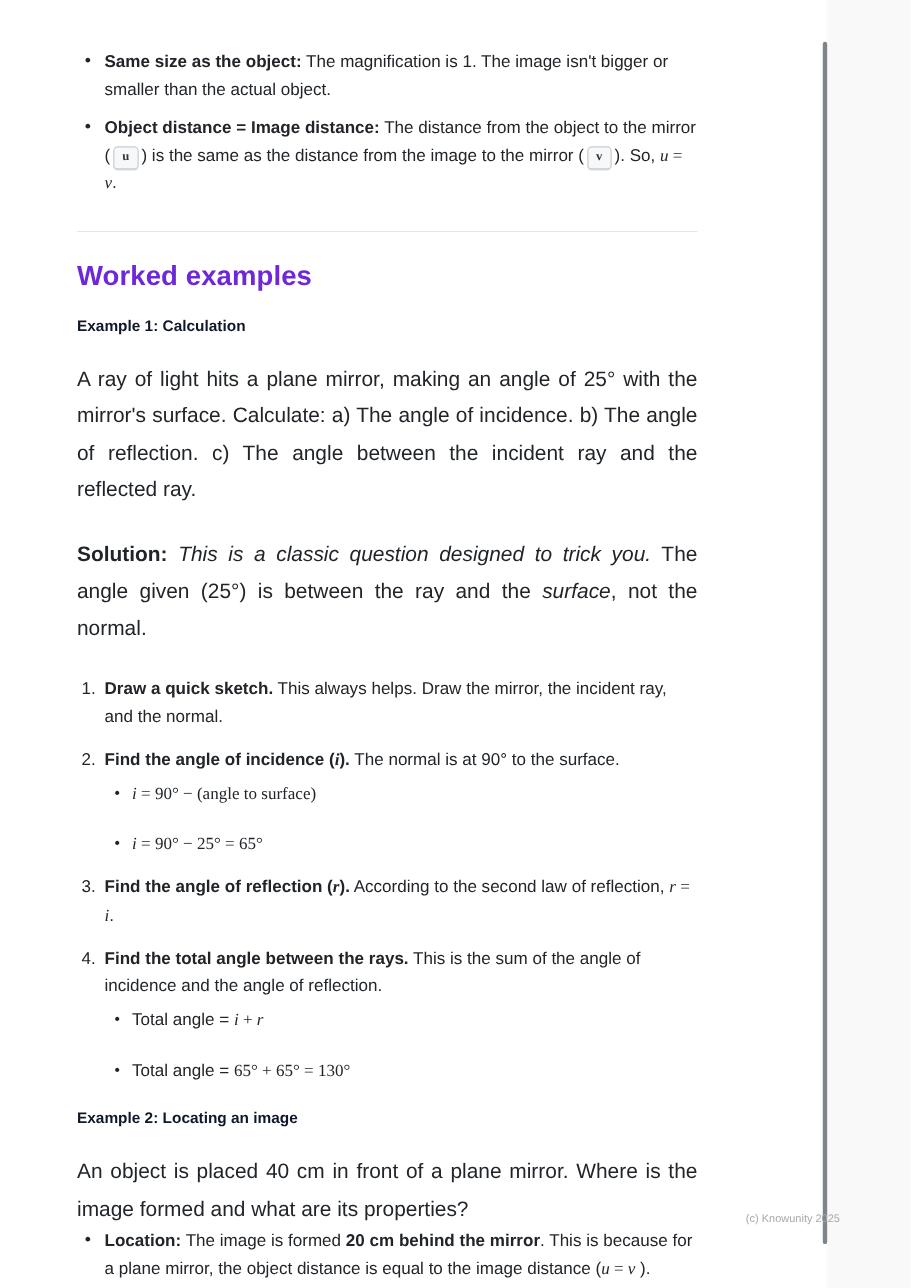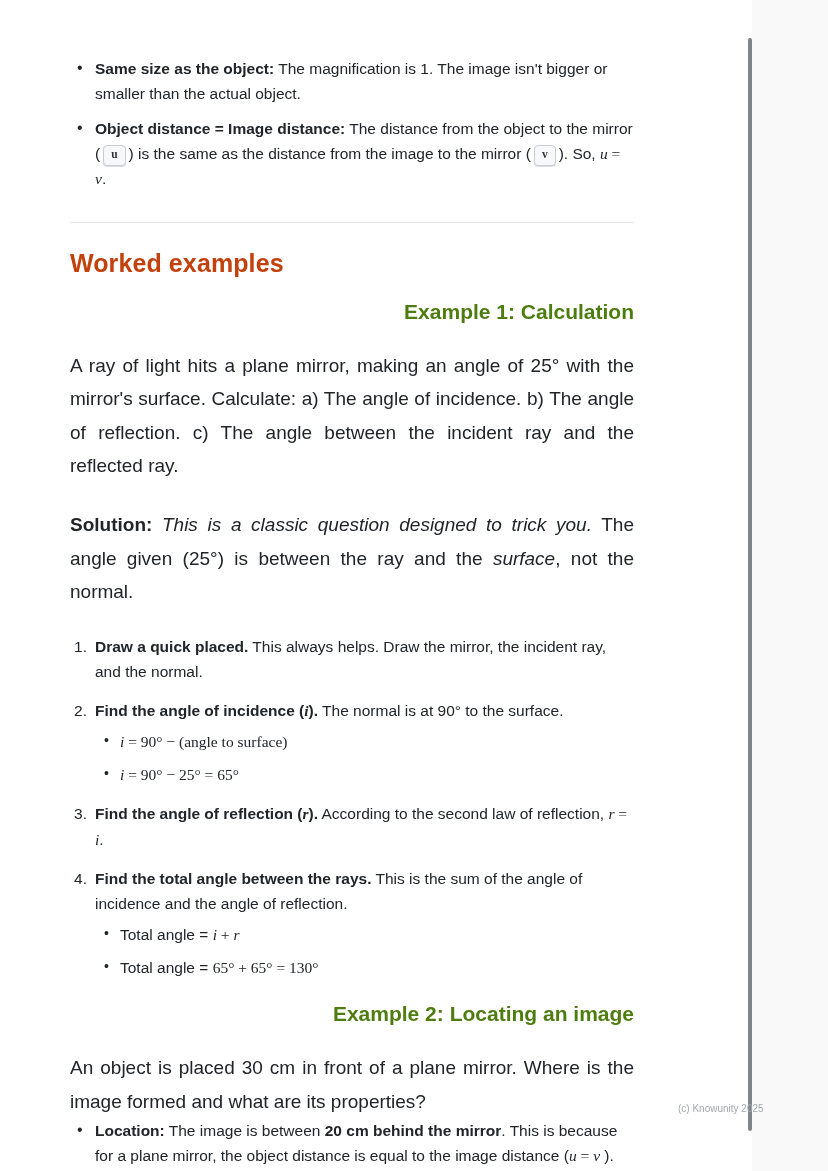--- a/index.html
+++ b/index.html
@@ -2,45 +2,45 @@
 <html><head>
 <meta charset="utf-8">
 <style>
   * { margin:0; padding:0; box-sizing:border-box; }
   html,body { background:#ffffff; }
   body {
     width:828px; height:1171px; position:relative; overflow:hidden;
     font-family:"Liberation Sans", sans-serif;
     color:#212529;
   }
-  .content { position:absolute; left:70px; top:56px; width:564px; }
+  .content { position:absolute; left:70px; top:44px; width:564px; }
 
   p { font-size:19px; line-height:1.77; text-align:justify; margin-top:25px; }
 
   ul.dots { list-style:none; }
   ul.dots > li { position:relative; padding-left:25px; font-size:15.5px; line-height:1.62; }
   ul.dots > li + li { margin-top:10px; }
   ul.dots > li::before { content:"\2022"; position:absolute; left:7px; top:-1px; font-size:16px; }
 
   hr { border:none; border-top:1px solid #e4e6e8; margin-top:30px; }
 
-  h2 { font-size:25px; font-weight:700; color:#c2410c; margin-top:26px; letter-spacing:0.1px; }
-  h3 { font-size:21px; font-weight:700; color:#4d7c0f; margin-top:22px;text-align:right; }
+  h2 { font-size:25px; font-weight:700; color:#6d28d9; margin-top:26px; letter-spacing:0.1px; }
+  h3 { font-size:14px; font-weight:700; color:#0f172a; margin-top:22px; }
 
   b { font-weight:700; }
   i { font-style:italic; }
 
   ol.steps { list-style:none; counter-reset:step; margin-top:25px; }
   ol.steps > li { counter-increment:step; position:relative; padding-left:25px; font-size:15.5px; line-height:1.62; }
   ol.steps > li + li { margin-top:14px; }
   ol.steps > li::before { content:counter(step) "."; position:absolute; left:4px; }
 
   ul.sub { list-style:none; margin-top:6px; }
   ul.sub > li { position:relative; padding-left:25px; font-size:15.5px; line-height:1.62; }
-  ul.sub > li + li { margin-top:8px; }
+  ul.sub > li + li { margin-top:21px; }
   ul.sub > li::before { content:"\2022"; position:absolute; left:9px; top:0; font-size:14px; }
 
   .math { font-family:"Liberation Serif", serif; font-size:15.5px; }
   .math .it { font-style:italic; }
   .bi { font-family:"Liberation Serif", serif; font-style:italic; font-weight:700; }
 
   .kbd {
     display:inline-block; font-family:"Liberation Serif", serif; font-weight:700;
     font-size:11.5px; line-height:1; padding:3px 7px 4px;
     border:1px solid #c9cdd2; border-radius:4px; background:#f6f8fa; color:#30363c;
@@ -69,21 +69,21 @@
 
   <h2>Worked examples</h2>
 
   <h3>Example 1: Calculation</h3>
 
   <p>A ray of light hits a plane mirror, making an angle of 25° with the mirror's surface. Calculate: a) The angle of incidence. b) The angle of reflection. c) The angle between the incident ray and the reflected ray.</p>
 
   <p><b>Solution:</b><i> This is a classic question designed to trick you.</i><span> The angle given (25°) is between the ray and the </span><i>surface</i><span>, not the normal.</span></p>
 
   <ol class="steps">
-    <li><b>Draw a quick placed.</b><span> This always helps. Draw the mirror, the incident ray, and the normal.</span></li>
+    <li><b>Draw a quick sketch.</b><span> This always helps. Draw the mirror, the incident ray, and the normal.</span></li>
 
     <li><b>Find the angle of incidence (</b><b class="bi">i</b><b>).</b><span> The normal is at 90° to the surface.</span>
       <ul class="sub">
         <li><span class="math"><span class="it">i</span><span> = 90° − (angle to surface)</span></span></li>
         <li><span class="math"><span class="it">i</span><span> = 90° − 25° = 65°</span></span></li>
       </ul>
     </li>
 
     <li><b>Find the angle of reflection (</b><b class="bi">r</b><b>).</b><span> According to the second law of reflection, </span><span class="math"><span class="it">r</span><span> = </span><span class="it">i</span></span><span>.</span>
     </li>
@@ -91,20 +91,20 @@
     <li><b>Find the total angle between the rays.</b><span> This is the sum of the angle of incidence and the angle of reflection.</span>
       <ul class="sub">
         <li><span>Total angle = </span><span class="math"><span class="it">i</span><span> + </span><span class="it">r</span></span></li>
         <li><span>Total angle = </span><span class="math"><span>65° + 65° = 130°</span></span></li>
       </ul>
     </li>
   </ol>
 
   <h3>Example 2: Locating an image</h3>
 
-  <p>An object is placed 30 cm in front of a plane mirror. Where is the image formed and what are its properties?</p>
+  <p>An object is placed 40 cm in front of a plane mirror. Where is the image formed and what are its properties?</p>
 
 
   <ul class="dots">
-    <li><b>Location:</b><span> The image is between </span><b>20 cm behind the mirror</b><span>. This is because for a plane mirror, the object distance is equal to the image distance (</span><span class="math"><span class="it">u</span><span> = </span><span class="it">v</span></span><span> ).</span></li>
+    <li><b>Location:</b><span> The image is formed </span><b>20 cm behind the mirror</b><span>. This is because for a plane mirror, the object distance is equal to the image distance (</span><span class="math"><span class="it">u</span><span> = </span><span class="it">v</span></span><span> ).</span></li>
   </ul>
 
 </div>
 
 </body></html>

